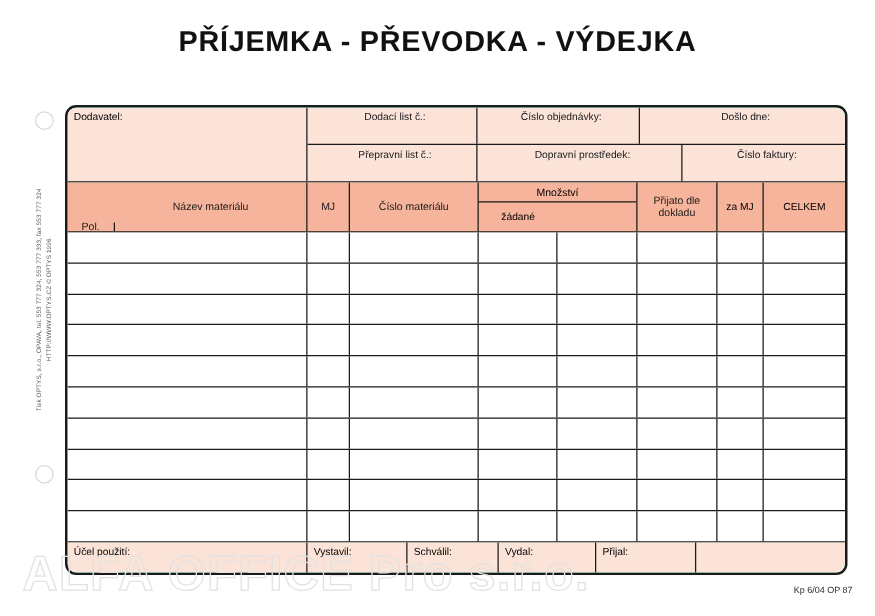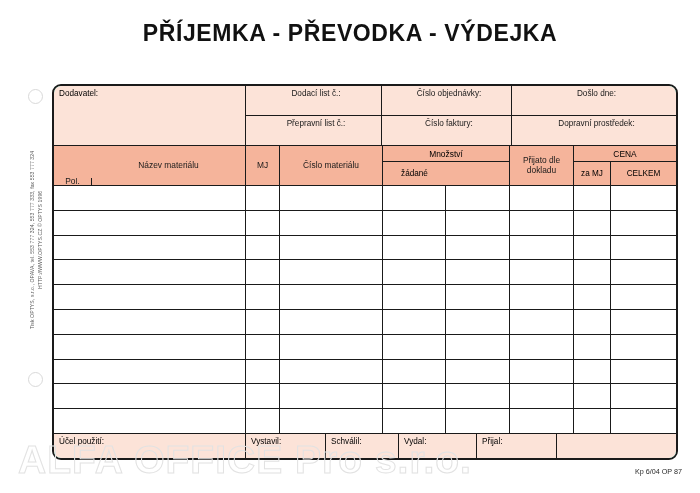--- a/index.html
+++ b/index.html
@@ -291,25 +291,25 @@
           </div>
           <div class="cell info-c3">
             <span>Došlo dne:</span>
           </div>
         </div>
 
         <div class="info-row">
           <div class="cell info-c1">
             <span>Přepravní list č.:</span>
           </div>
+          <div class="cell info-c3">
+            <span>Dopravní prostředek:</span>
+          </div>
           <div class="cell info-c2">
             <span>Číslo faktury:</span>
-          </div>
-          <div class="cell info-c3">
-            <span>Dopravní prostředek:</span>
           </div>
         </div>
 
       </div>
     </div>
 
     <div id="thead">
       <div class="th c-pol">Pol.</div>
       <div class="th c-nazev">Název materiálu</div>
       <div class="th c-mj">MJ</div>
@@ -323,21 +323,20 @@
       </div>
 
       <div class="th c-prij">
         <div>
           <div>Přijato dle</div>
           <div>dokladu</div>
         </div>
       </div>
 
       <div class="th-group c-cena">
-        <div class="th-group-top">CENA</div>
         <div class="th-group-bottom">
           <div class="th-sub c-cena-a">za MJ</div>
           <div class="th-sub c-cena-b">CELKEM</div>
         </div>
       </div>
     </div>
 
     <div id="tbody">
         <div class="trow">
           <div class="td c-pol"></div>

